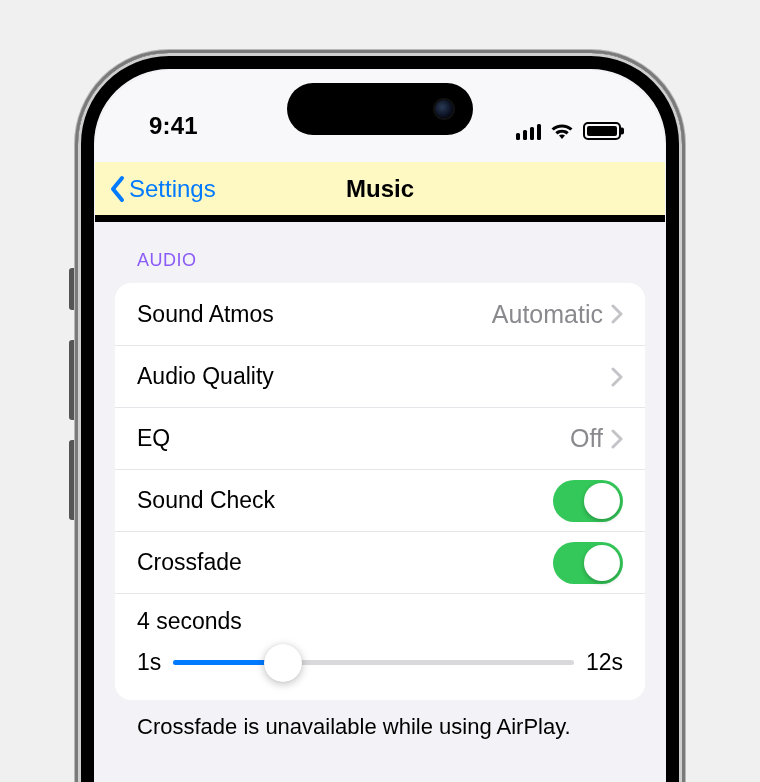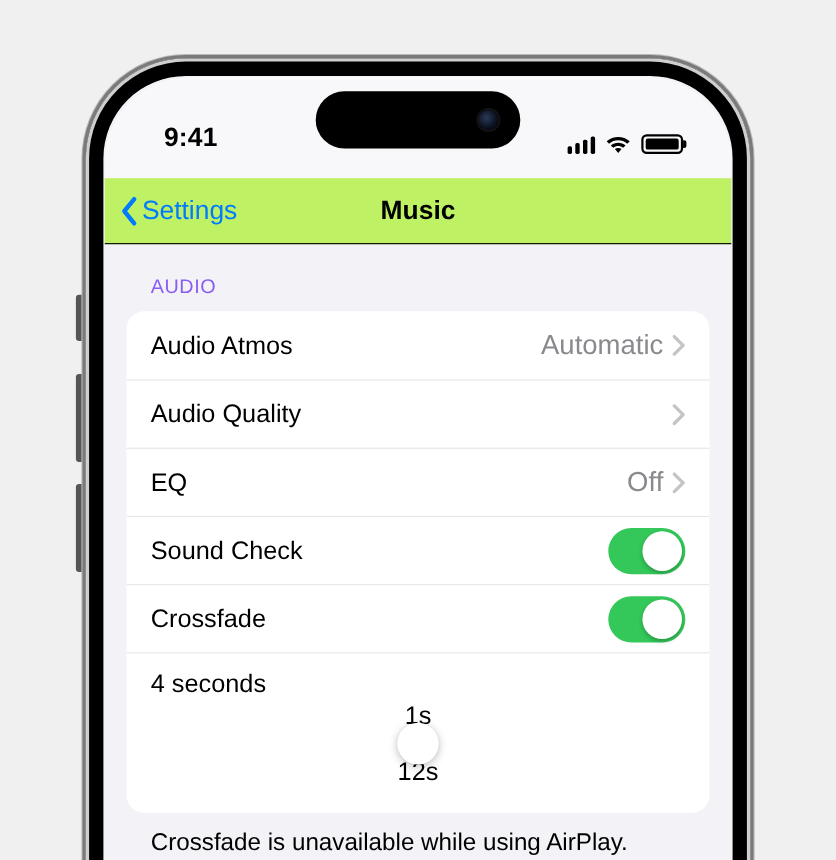--- a/index.html
+++ b/index.html
@@ -95,22 +95,22 @@
   }
   .battery::after {
     content:"";
     position:absolute; right:-5px; top:50%; transform:translateY(-50%);
     width:3px; height:7px; background:#000; border-radius:0 2px 2px 0;
   }
   .battery-fill { background:#000; width:100%; height:100%; border-radius:2px; }
 
   .nav-bar {
     height: 60px;
-    background: #bef264;
-    border-bottom: 1px solid #000000;
+    background: #fef9c3;
+    border-bottom: 7px solid #000000;
     display: grid;
     grid-template-columns: 1fr auto 1fr;
     align-items: center;
     padding: 0 14px;
   }
   .back {
     display:flex; align-items:center; gap:2px;
     color:#007aff; font-size:24px;
   }
   .back-chevron { width:18px; height:28px; }
@@ -170,24 +170,24 @@
   }
 
   .slider-row {
     display:block;
     padding: 14px 22px 24px;
     border-top: 1px solid #e5e5ea;
   }
   .slider-current {
     font-size: 23px;
     color:#000;
-    margin-bottom: 2px;
+    margin-bottom: 14px;
   }
   .slider-line {
-    display:flex; align-items:center; gap:12px;flex-direction:column;
+    display:flex; align-items:center; gap:12px;
   }
   .slider-end {
     font-size: 23px; color:#000;
   }
   .slider-track {
     flex:1; height: 5px;
     background:#d9d9dc;
     border-radius:3px;
     position:relative;
   }
@@ -249,21 +249,21 @@
         <div class="nav-title">Music</div>
         <div></div>
       </div>
 
       <div class="content">
         <div class="section-header">AUDIO</div>
 
         <div class="group">
 
           <div class="row">
-            <div class="row-label">Audio Atmos</div>
+            <div class="row-label">Sound Atmos</div>
             <div class="row-value">Automatic</div>
             <svg class="disclosure" viewBox="0 0 12 20">
                 <path d="M2 2 L10 10 L2 18"></path>
               </svg>
           </div>
 
           <div class="row">
             <div class="row-label">Audio Quality</div>
             <svg class="disclosure" viewBox="0 0 12 20">
                 <path d="M2 2 L10 10 L2 18"></path>

